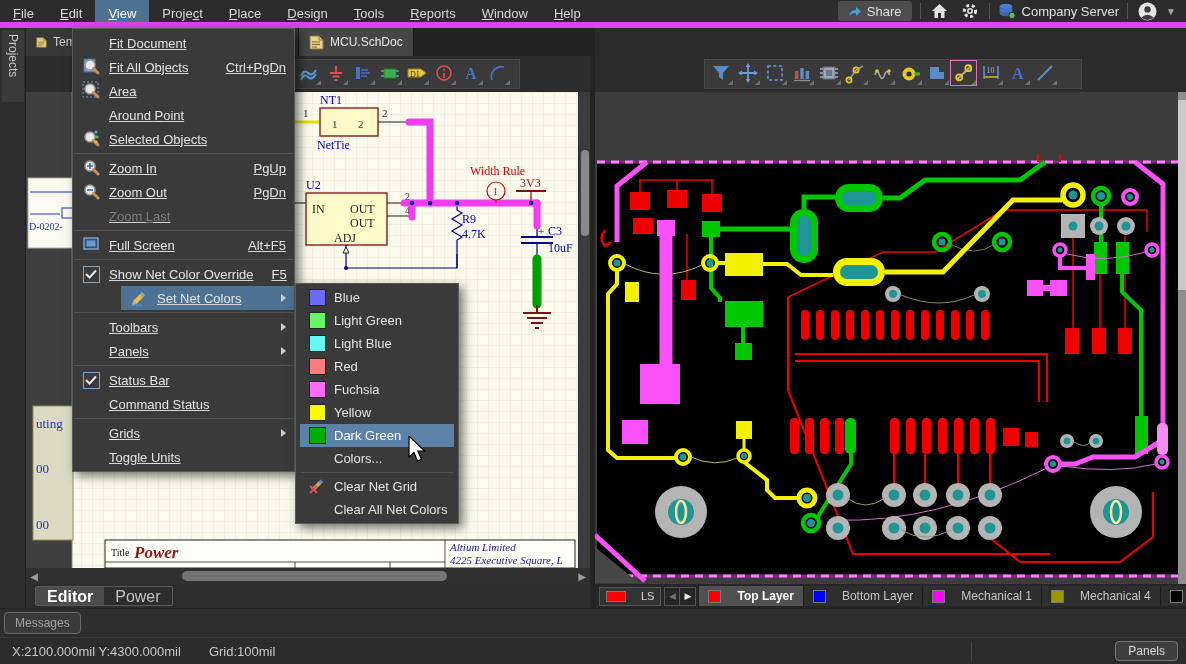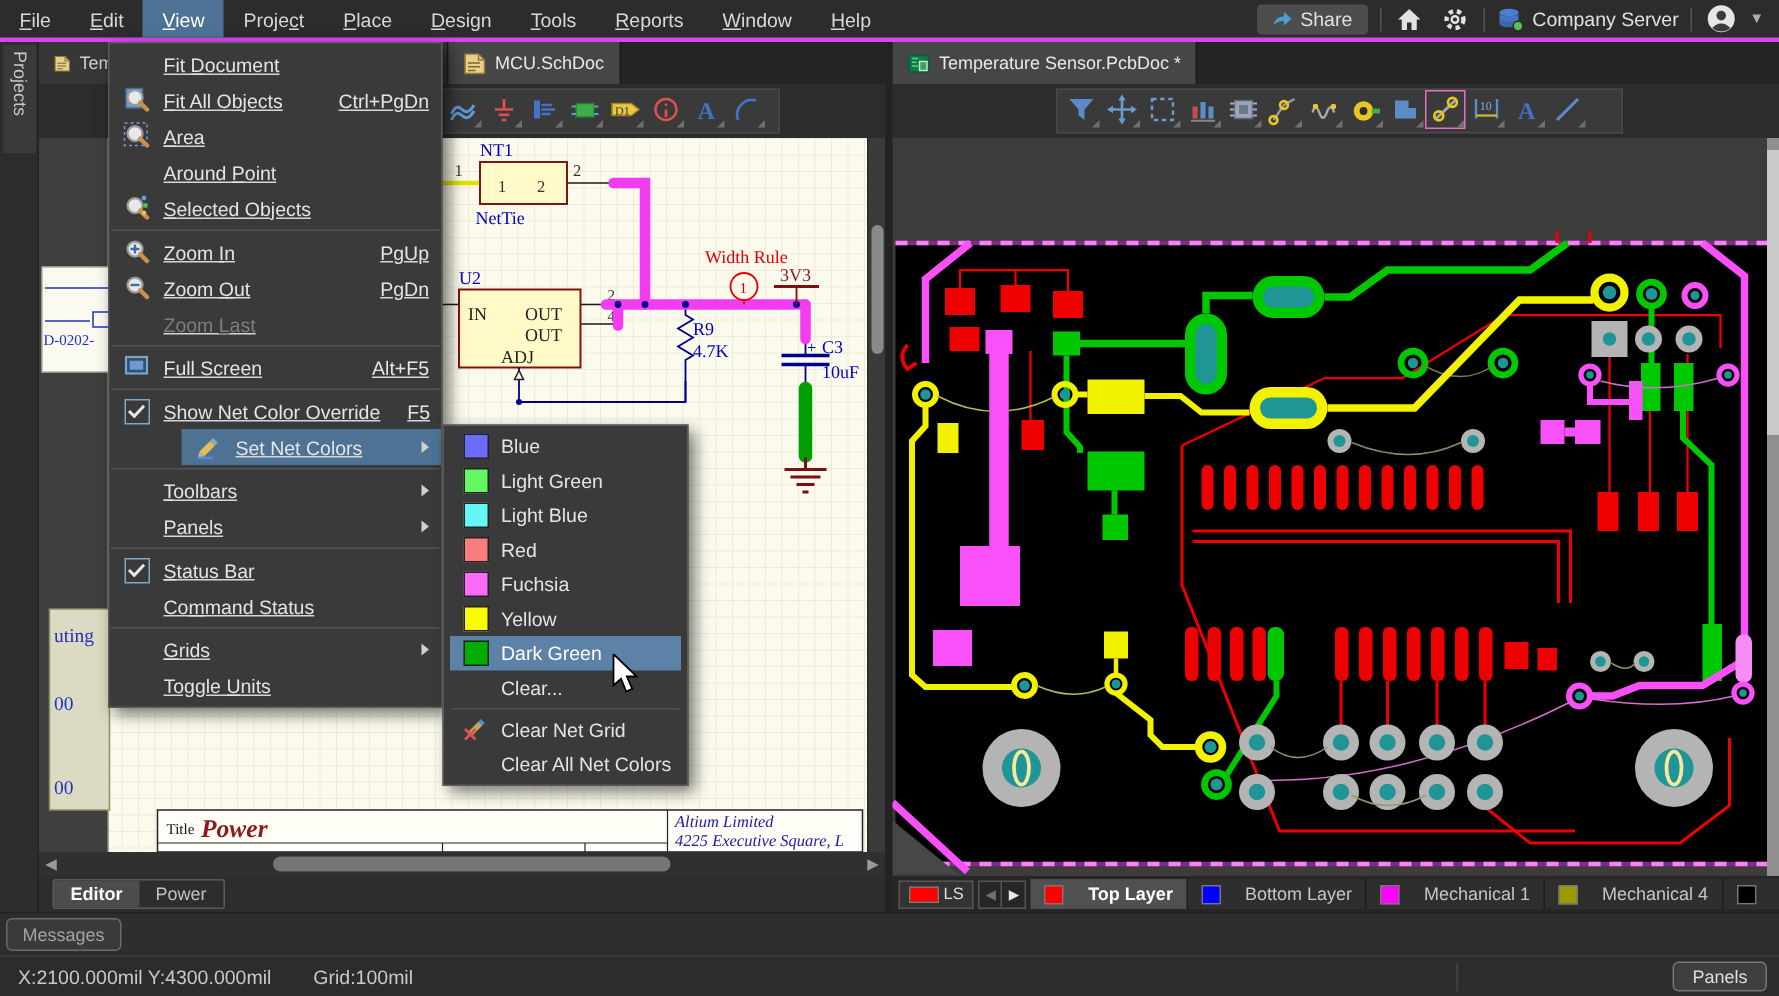--- a/index.html
+++ b/index.html
@@ -2,21 +2,21 @@
 <html><head>
 <meta charset="utf-8">
 <style>
   * { margin:0; padding:0; box-sizing:border-box; }
   html,body { background:#1e1e1e; }
   .app{ position:relative; width:1186px; height:664px; background:#2a2a2a;
         font-family:"Liberation Sans",sans-serif; color:#d6d6d6; overflow:hidden;
         font-size:13px; -webkit-user-select:none; user-select:none;}
   
   .menubar{position:absolute;left:0;top:0;width:1186px;height:28px;background:#2c2c2c;
-           display:flex;align-items:stretch;border-bottom:3px solid #d946ef;}
+           display:flex;align-items:stretch;border-bottom:6px solid #d946ef;}
   .mb-items{display:flex;}
   .mb-item{padding:0 13px;line-height:28px;color:#d8d8d8;cursor:default;}
   .mb-item.active{background:#4d7294;color:#fff;}
   .mb-item u{text-decoration:underline;}
   .mb-right{margin-left:auto;display:flex;align-items:center;gap:8px;padding-right:10px;}
   .share-btn{display:flex;align-items:center;gap:6px;background:#4d4d4d;border-radius:3px;
              height:20px;padding:0 10px;color:#e0e0e0;}
   .vsep{width:1px;height:16px;background:#555;}
   .qa-icon{display:flex;align-items:center;justify-content:center;width:22px;height:22px;}
   .server{display:flex;align-items:center;gap:6px;color:#e0e0e0;}
@@ -52,24 +52,24 @@
   .pcb-vthumb{position:absolute;left:0;top:8px;width:8px;height:190px;background:#c9c9c9;}
   .sch-vscroll{position:absolute;left:578px;top:92px;width:12px;height:476px;background:#3b3b3b;border-left:1px solid #2a2a2a;}
   .sch-vthumb{position:absolute;left:2px;top:58px;width:8px;height:86px;background:#8a8a8a;border-radius:4px;}
   .sch-hscroll{position:absolute;left:26px;top:568px;width:564px;height:16px;background:#303030;display:flex;align-items:center;}
   .hs-arrow{width:16px;text-align:center;color:#9a9a9a;font-size:10px;}
   .hs-track{position:relative;flex:1;height:10px;}
   .hs-thumb{position:absolute;left:140px;top:0;width:265px;height:10px;background:#757575;border-radius:5px;}
   
   .viewtabs-row{position:absolute;left:26px;top:584px;width:564px;height:24px;background:#2d2d2d;display:flex;align-items:center;}
   .viewtabs{display:inline-flex;margin-left:9px;border:1px solid #5a5a5a;border-radius:2px;overflow:hidden;height:20px;}
-  .viewtab{padding:0 11px;line-height:19px;font-size:12px;color:#c2c2c2;}
+  .viewtab{padding:0 11px;line-height:19px;font-size:16px;color:#c2c2c2;}
   .viewtab.active{background:#4c4c4c;color:#fff;font-weight:bold;}
   .layerbar{position:absolute;left:595px;top:584px;width:591px;height:24px;background:#262626;display:flex;align-items:center;gap:3px;overflow:hidden;}
-  .ls-chip{display:flex;align-items:center;gap:3px;border:1px solid #555;background:#333;height:19px;padding:0 6px;margin-left:4px;font-size:11px;color:#ddd;}
+  .ls-chip{display:flex;align-items:center;gap:15px;border:1px solid #555;background:#333;height:19px;padding:0 6px;margin-left:4px;font-size:11px;color:#ddd;}
   .sw{width:20px;height:11px;border:1px solid #777;display:inline-block;}
   .lt-arrows{display:flex;border:1px solid #555;height:19px;}
   .lt-arrow{width:15px;text-align:center;font-size:9px;line-height:17px;color:#e8e8e8;}
   .lt-arrow.dim{color:#6f6f6f;border-right:1px solid #555;}
   .layer-tab{display:flex;align-items:center;gap:16px;height:20px;padding:0 9px;font-size:12px;color:#c6c6c6;background:#2e2e2e;border-right:1px solid #1d1d1d;white-space:nowrap;}
   .layer-tab .sw{width:13px;height:13px;}
   .layer-tab.active{background:#505050;color:#fff;font-weight:bold;}
   .messages-row{position:absolute;left:0;top:608px;width:1186px;height:29px;background:#2e2e2e;border-top:1px solid #242424;}
   .msg-btn{position:absolute;left:4px;top:3px;height:22px;padding:0 10px;background:#3a3a3a;border:1px solid #6a6a6a;border-radius:4px;color:#a3a3a3;font-size:12px;line-height:20px;}
   .statusbar{position:absolute;left:0;top:637px;width:1186px;height:27px;background:#2c2c2c;border-top:1px solid #3a3a3a;display:flex;align-items:center;color:#c9c9c9;}
@@ -369,30 +369,20 @@
 
   <div class="viewtabs-row">
     <div class="viewtabs">
       <div class="viewtab active">Editor</div>
       <div class="viewtab">Power</div>
     </div>
   </div>
 
   <div class="splitter"></div>
 
-  <div class="tabstrip right">
-    <div class="doc-tab lit">
-      <svg width="15" height="15" viewBox="0 0 15 15">
-          <rect x="1" y="2" width="13" height="11" fill="#0f7a46" stroke="#0a5a34"></rect>
-          <path d="M3,4 h4 M3,6.5 h3 M3,9 h4" stroke="#5ad08a" stroke-width="1"></path>
-          <rect x="8" y="6" width="5" height="6" fill="#3aa060" stroke="#bfe8cf"></rect>
-        </svg>
-      <span class="lbl">Temperature Sensor.PcbDoc *</span>
-    </div>
-  </div>
 
   <div class="toolstrip right">
     <div class="toolblock" id="pcb-tools" style="left:109px;width:378px;">
         <div class="tool">
           <svg width="22" height="22" viewBox="0 0 22 22">
             <path d="M3,4 h16 l-6,7 v7 l-4,-3 v-4 z" fill="#5b8cc8"></path>
           </svg>
         </div>
         <div class="tool">
           <svg width="22" height="22" viewBox="0 0 22 22">
@@ -896,21 +886,21 @@
         <span class="m-label">Yellow</span>
       </div>
       <div class="c-row hl">
         <div class="c-gutter">
           <span class="c-swatch" style="background:#00ad00"></span>
         </div>
         <span class="m-label">Dark Green</span>
       </div>
       <div class="c-row">
         <div class="c-gutter"></div>
-        <span class="m-label">Clear...</span>
+        <span class="m-label">Colors...</span>
       </div>
       <div class="m-sep"></div>
       <div class="c-row">
         <div class="c-gutter">
           <span><svg width="18" height="18" viewBox="0 0 18 18">
               <path d="M4,12 L11,5 l2.6,2.6 L6.6,14.6 Z" fill="#c8a060"></path>
               <path d="M2,10 L9,17 M2,17 L9,10" stroke="#e05050" stroke-width="1.8"></path>
               <path d="M11,5 l1.6,-1.6 2.6,2.6 -1.6,1.6Z" fill="#4a90d9"></path>
             </svg></span>
         </div>

